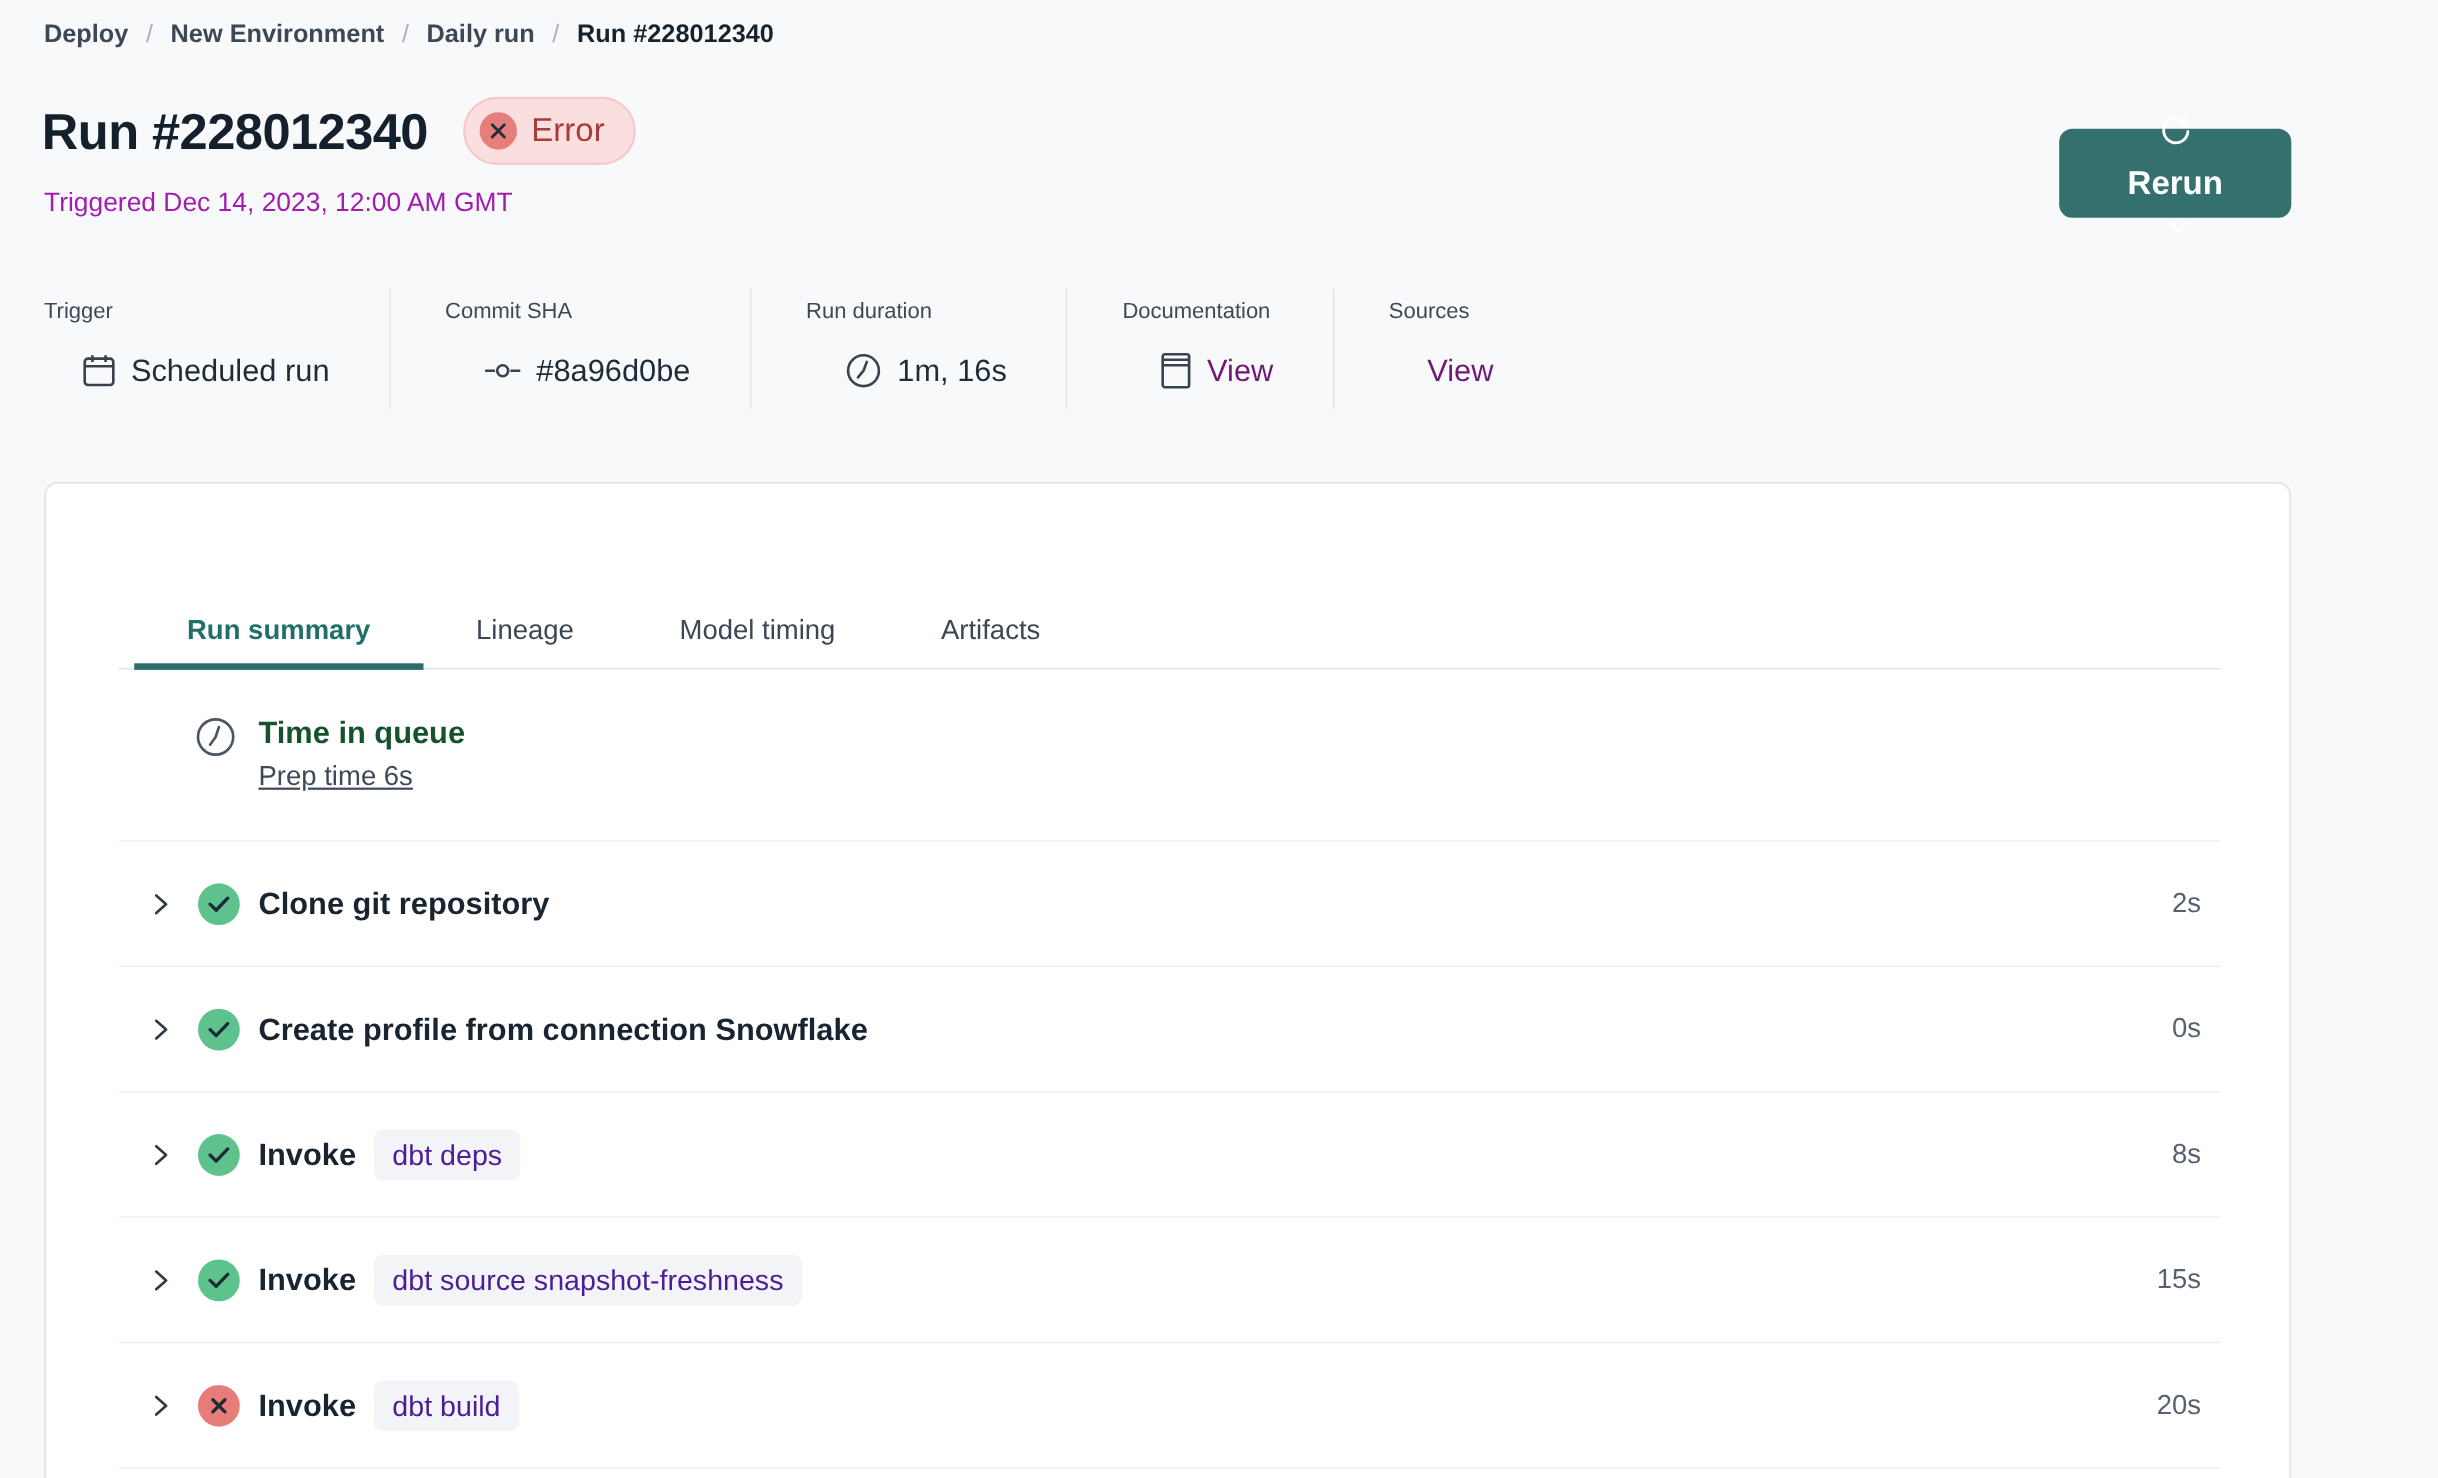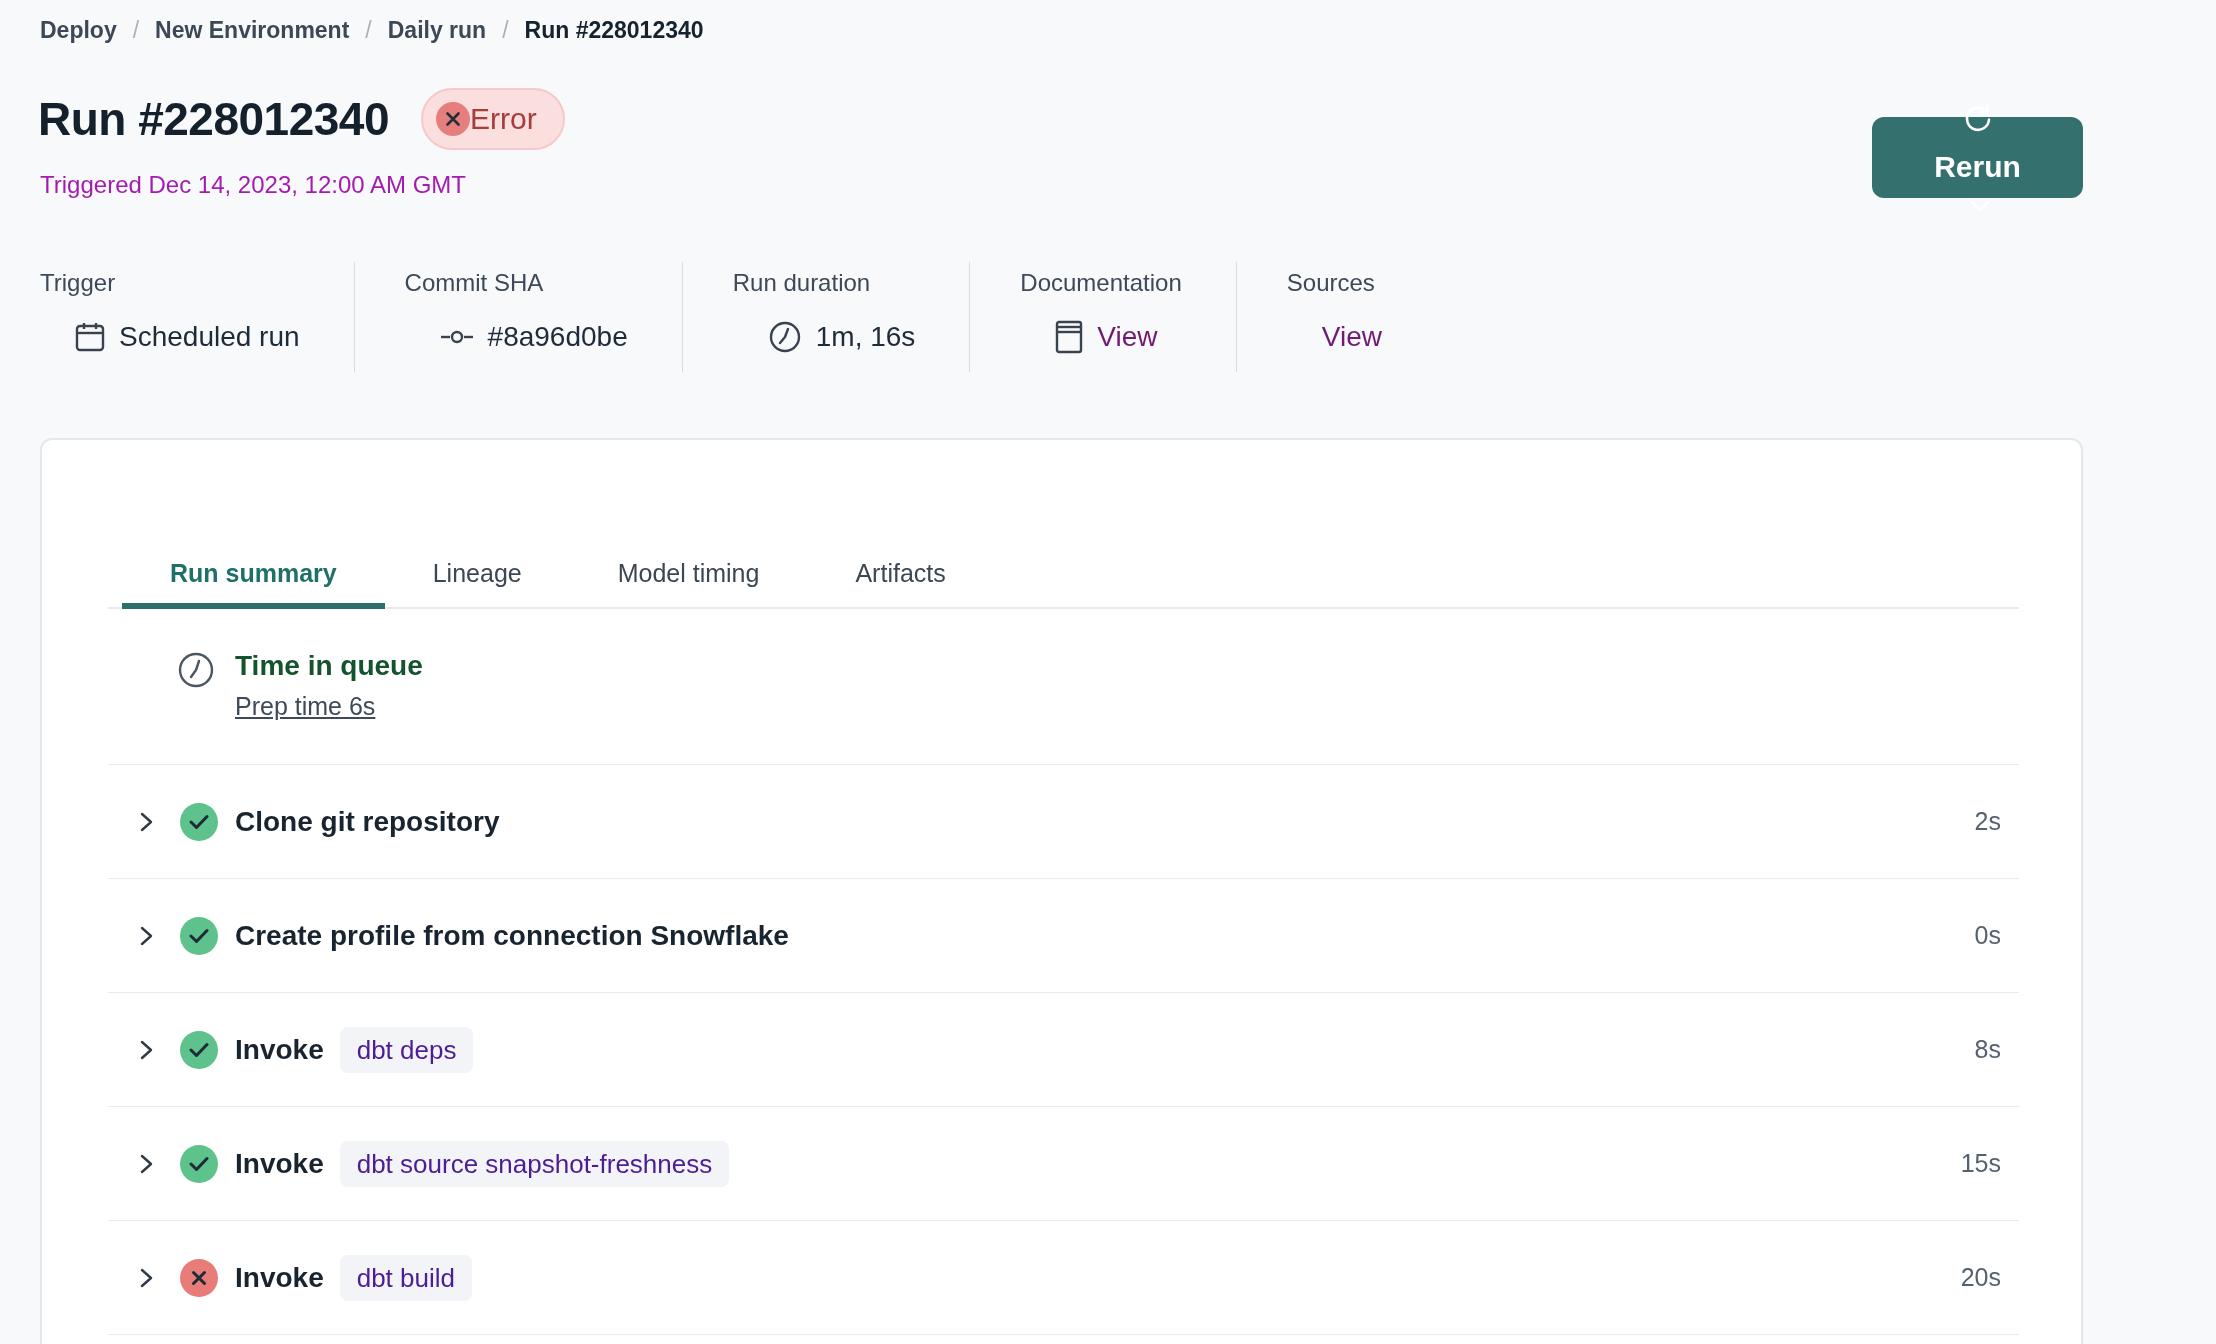--- a/index.html
+++ b/index.html
@@ -18,21 +18,21 @@
     margin:14px 40px 0 40px; height:32px;
     font-size:23px; font-weight:600; color:#3c4855;
   }
   .breadcrumb .sep { color:#aab2bc; font-weight:400; }
   .breadcrumb .crumb-last { font-weight:700; color:#16222d; }
 
   
   .title-row { display:flex; align-items:center; gap:32px; margin:42px 40px 0 38px; }
   .page-title { font-size:46px; line-height:62px; font-weight:700; color:#14212c; letter-spacing:-0.5px; }
   .badge {
-    display:inline-flex; align-items:center; 
+    display:inline-flex; align-items:center; gap:13px;
     background:#fbdede; border:2px solid #f5c9c9; border-radius:40px;
     padding:0 26px 0 13px; height:62px;
   }
   .badge .dot {
     width:34px; height:34px; border-radius:50%; background:#e67e7e;
     display:flex; align-items:center; justify-content:center;
   }
   .badge .badge-label { font-size:30px; color:#a63c3c; }
   .subtitle { margin:20px 40px 0 40px; font-size:24px; line-height:30px; color:#a21caf; }
 
@@ -42,21 +42,21 @@
     background:#33706e; color:#ffffff; cursor:pointer;
     display:flex; align-items:center; justify-content:center; gap:16px;
     font-family:inherit; font-size:30px; font-weight:600;flex-direction:column;
   }
 
   
   .meta { display:flex; align-items:stretch; margin:62px 0 0 40px; }
   .meta-col { padding:6px 54px 16px 50px; }
   .meta-col:first-child { padding-left:0; }
   .meta-col + .meta-col { border-left:1px solid #d9dde3; }
-  .meta-label { font-size:24px; line-height:30px; color:#3d4956; }
+  .meta-label { font-size:20px; line-height:30px; color:#3d4956; }
   .meta-value {
     margin-top:20px; display:flex; align-items:center; gap:14px;
     font-size:28px; line-height:38px; color:#1e2b38;padding-left:35px;
   }
   .meta-value .link { color:#701a75; cursor:pointer; }
   .meta-icon { display:flex; align-items:center; }
 
   
   .card {
     position:absolute; left:40px; top:424px; width:2043px; height:980px;

